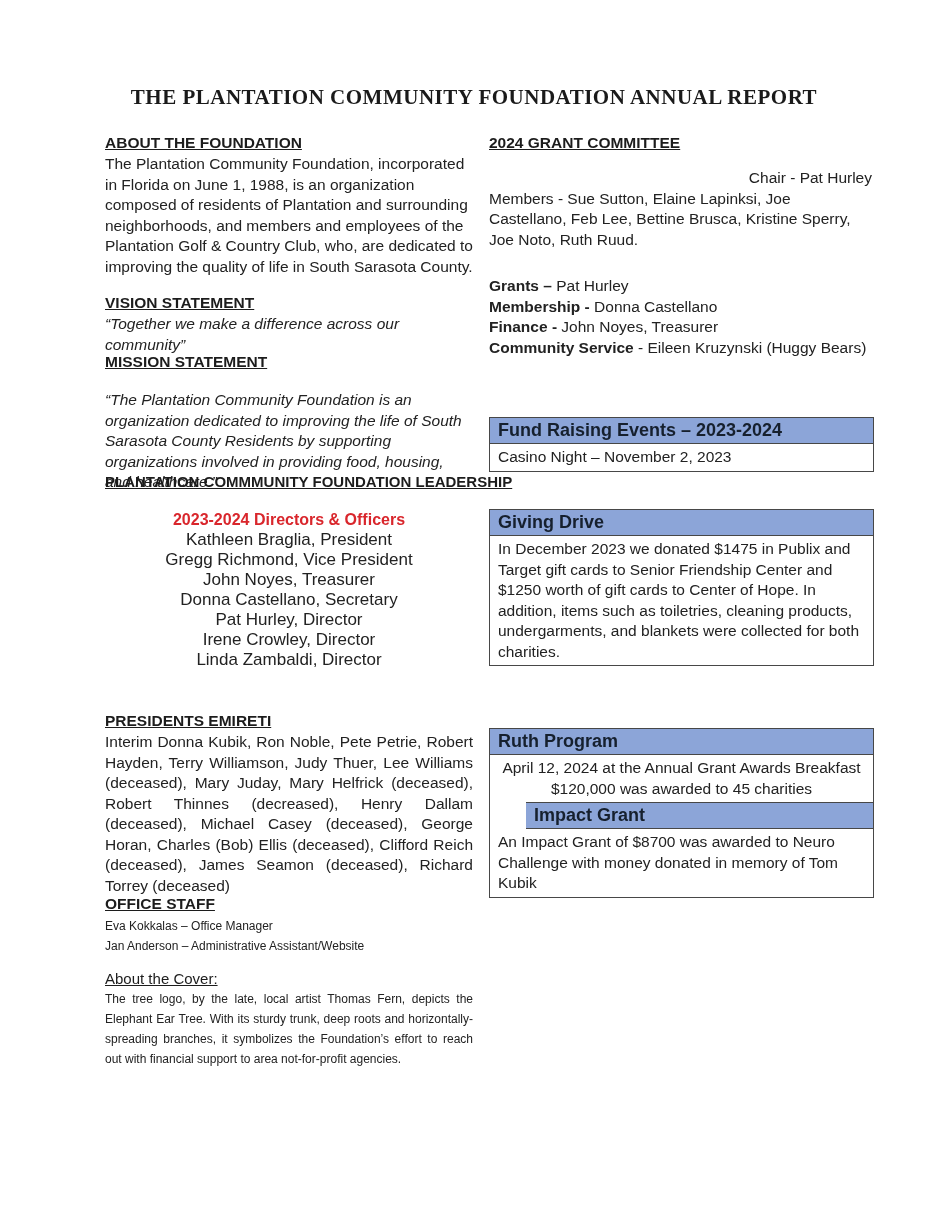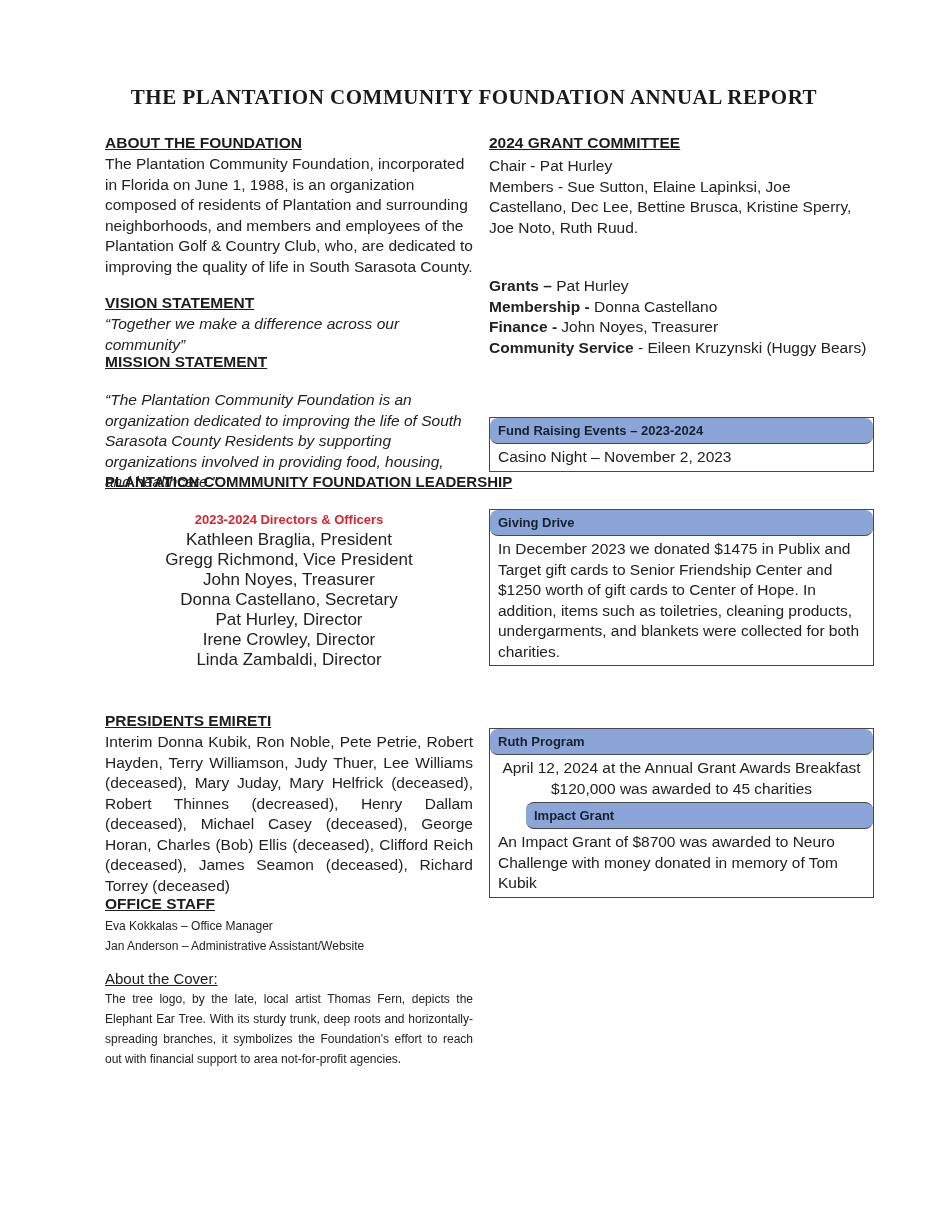--- a/index.html
+++ b/index.html
@@ -39,35 +39,34 @@
     text-decoration: underline;
     font-size: 15px;
     line-height: 19px;
     color: #1c1c1c;
   }
   .para { font-size: 15.5px; line-height: 20.5px; }
   .para-sm { font-size: 12px; line-height: 20px; }
   .just { text-align: justify; }
   .italic { font-style: italic; }
   .center { text-align: center; }
-  .red-sub { font-weight: bold; font-size: 13px; line-height: 20px; color: #d9262c; }
+  .red-sub { font-weight: bold; font-size: 16px; line-height: 20px; color: #d9262c; }
   .roster div { font-size: 17px; line-height: 20px; }
   .committee-line { font-size: 15.5px; line-height: 20.5px; }
   .committee-line .lead { font-weight: bold; }
 
   .box { border: 1px solid #474747; background: #ffffff; }
   .box-h {
     background: #8CA5D8;
     color: #16202e;
     font-weight: bold;
-    font-size: 13px;
+    font-size: 18px;
     line-height: 21px;
     padding: 2px 8px;
     border-bottom: 1px solid #474747;
-    border-radius: 8px;
   }
   .box-b {
     font-size: 15.5px;
     line-height: 20.5px;
     padding: 3px 8px;
   }
   .row-divider { border-top: 1px solid #474747; margin-left: 36px; }
 </style>
 </head>
 <body>
@@ -116,22 +115,22 @@
     <div class="para-sm">Jan Anderson – Administrative Assistant/Website</div>
   </div>
 
   <div class="sec lcol" style="top:969px;">
     <span class="hd-plain">About the Cover:</span>
     <div class="para-sm just" style="margin-top:1px;">The tree logo, by the late, local artist Thomas Fern, depicts the Elephant Ear Tree. With its sturdy trunk, deep roots and horizontally-spreading branches, it symbolizes the Foundation’s effort to reach out with financial support to area not-for-profit agencies.</div>
   </div>
 
   <div class="sec rcol" style="top:133px;">
     <div class="hd">2024 GRANT COMMITTEE</div>
-    <div class="para" style="margin-top:3px;">Chair - Pat Hurley</div>
-    <div class="para">Members - Sue Sutton, Elaine Lapinksi, Joe Castellano, Dec Lee, Bettine Brusca, Kristine Sperry, Joe Noto, Ruth Ruud.</div>
+    <div class="para" style="margin-top:15px;text-align:right;">Chair - Pat Hurley</div>
+    <div class="para">Members - Sue Sutton, Elaine Lapinksi, Joe Castellano, Feb Lee, Bettine Brusca, Kristine Sperry, Joe Noto, Ruth Ruud.</div>
   </div>
 
   <div class="sec rcol" style="top:275px;">
     <div class="committee-line" style="margin-top:1px;">
       <span class="lead">Grants –</span><span> Pat Hurley</span>
     </div>
     <div class="committee-line">
       <span class="lead">Membership -</span><span> Donna Castellano</span>
     </div>
     <div class="committee-line">

